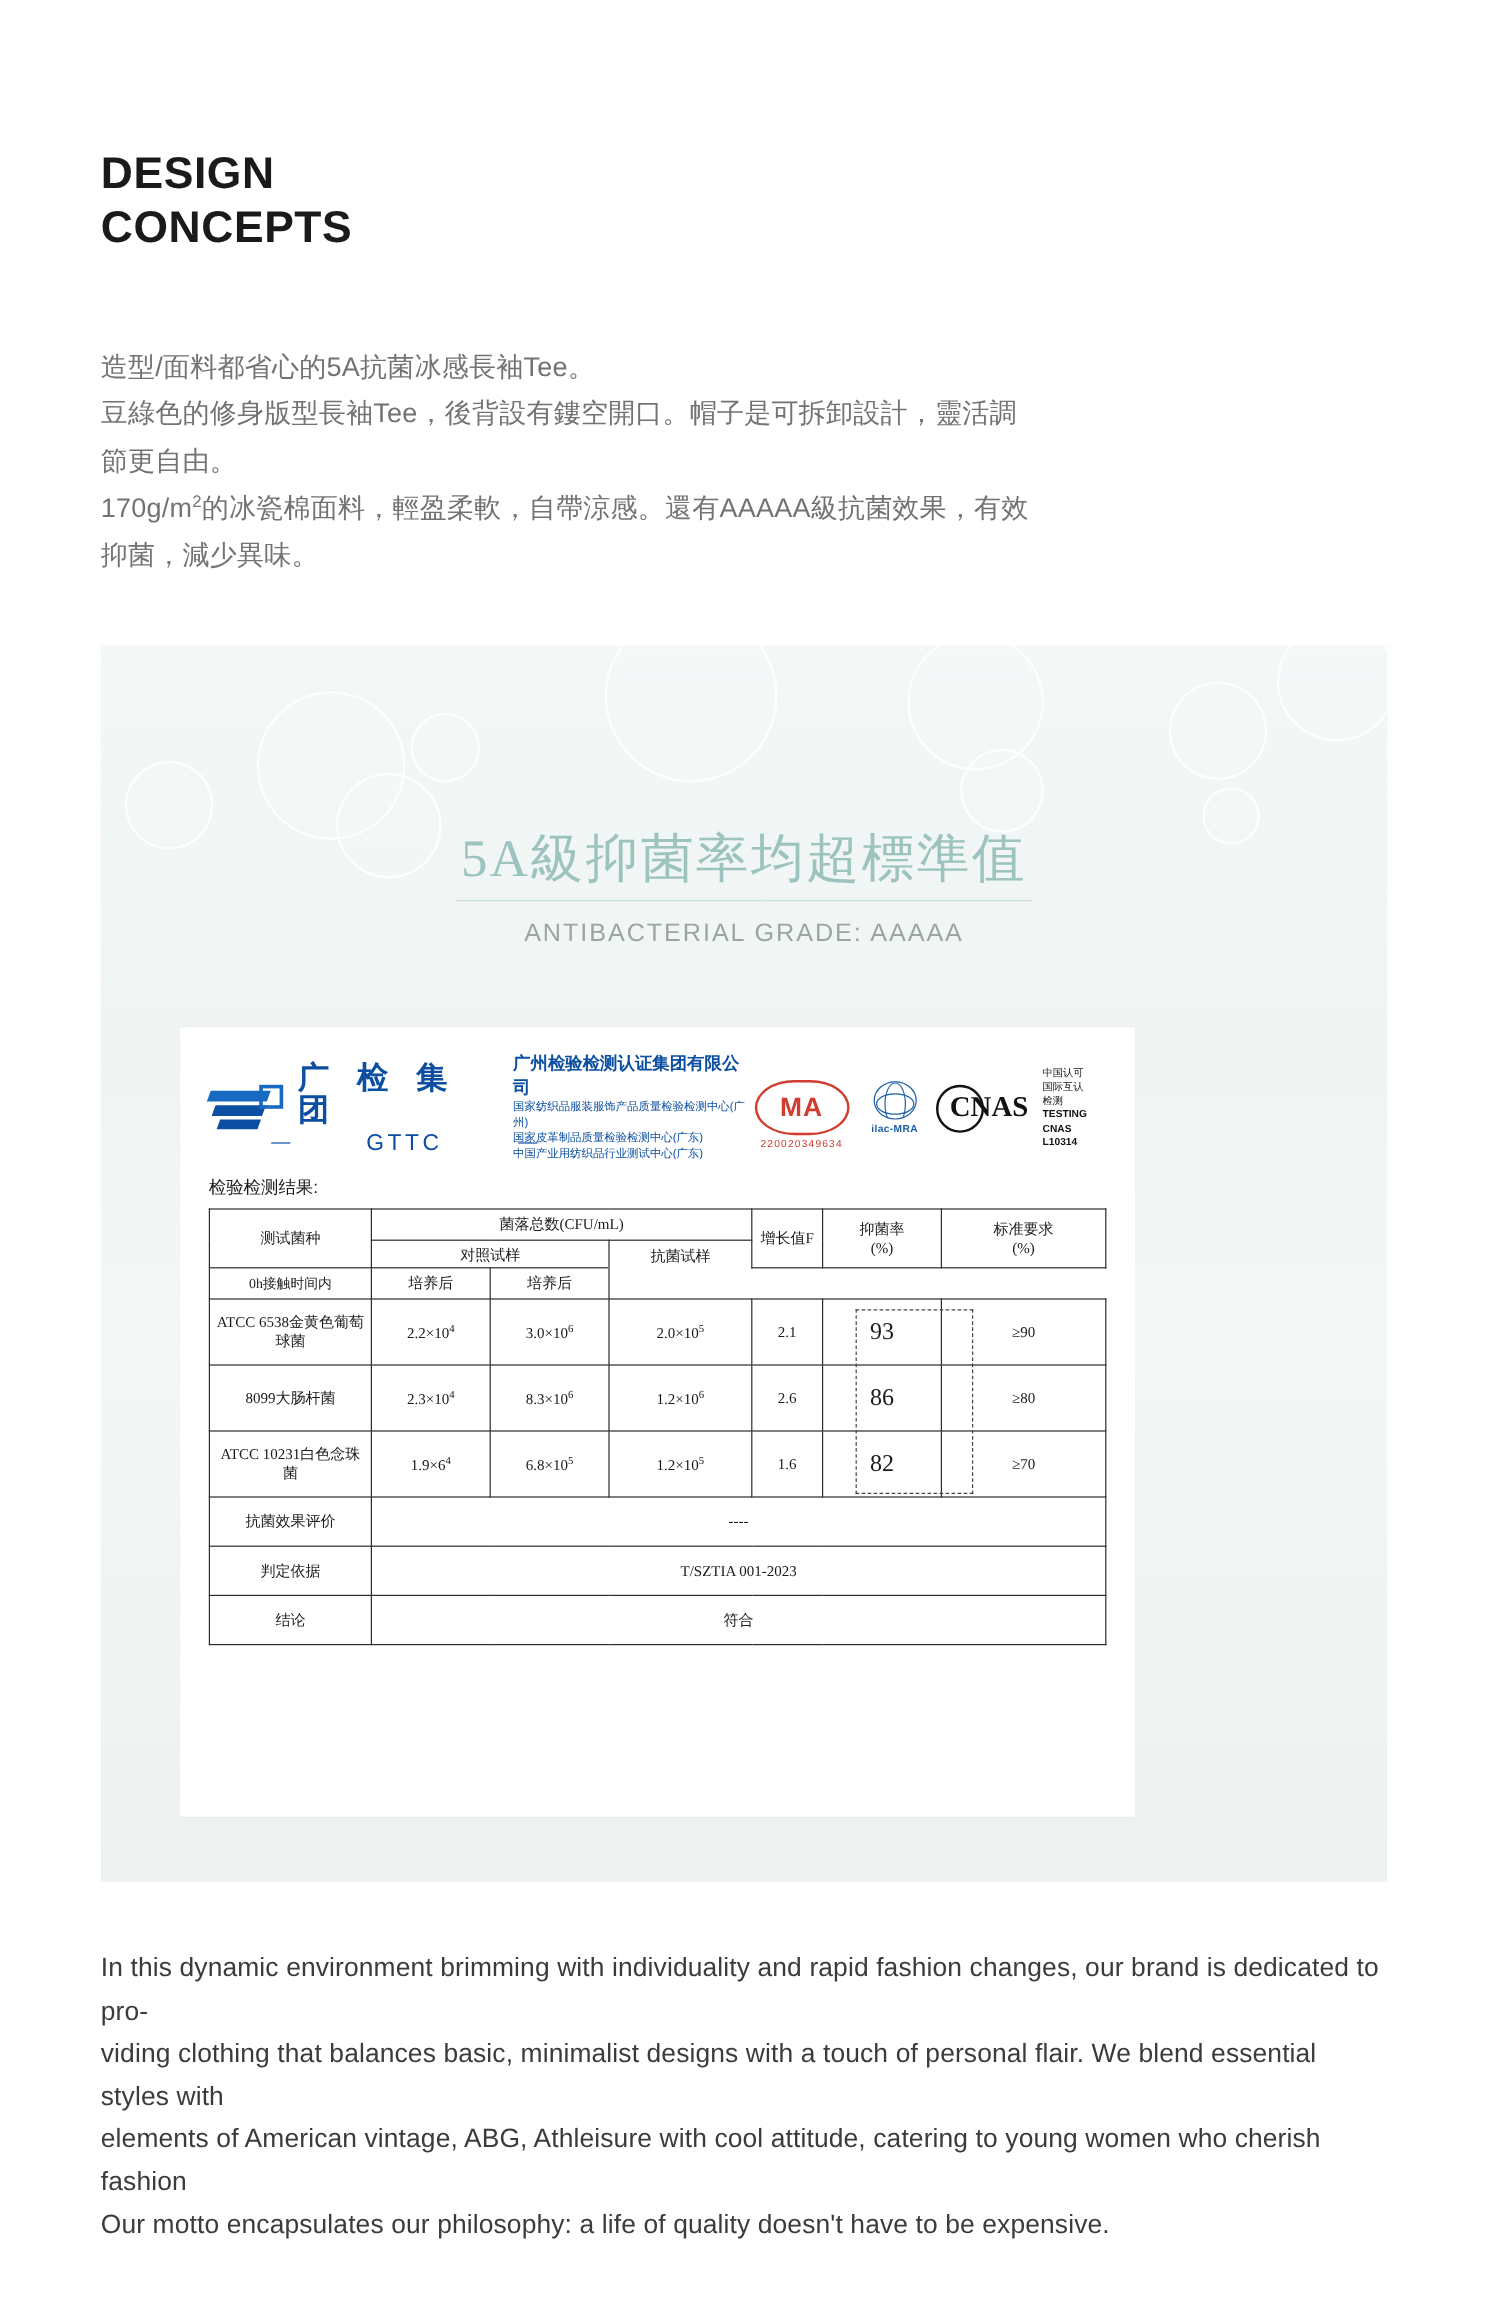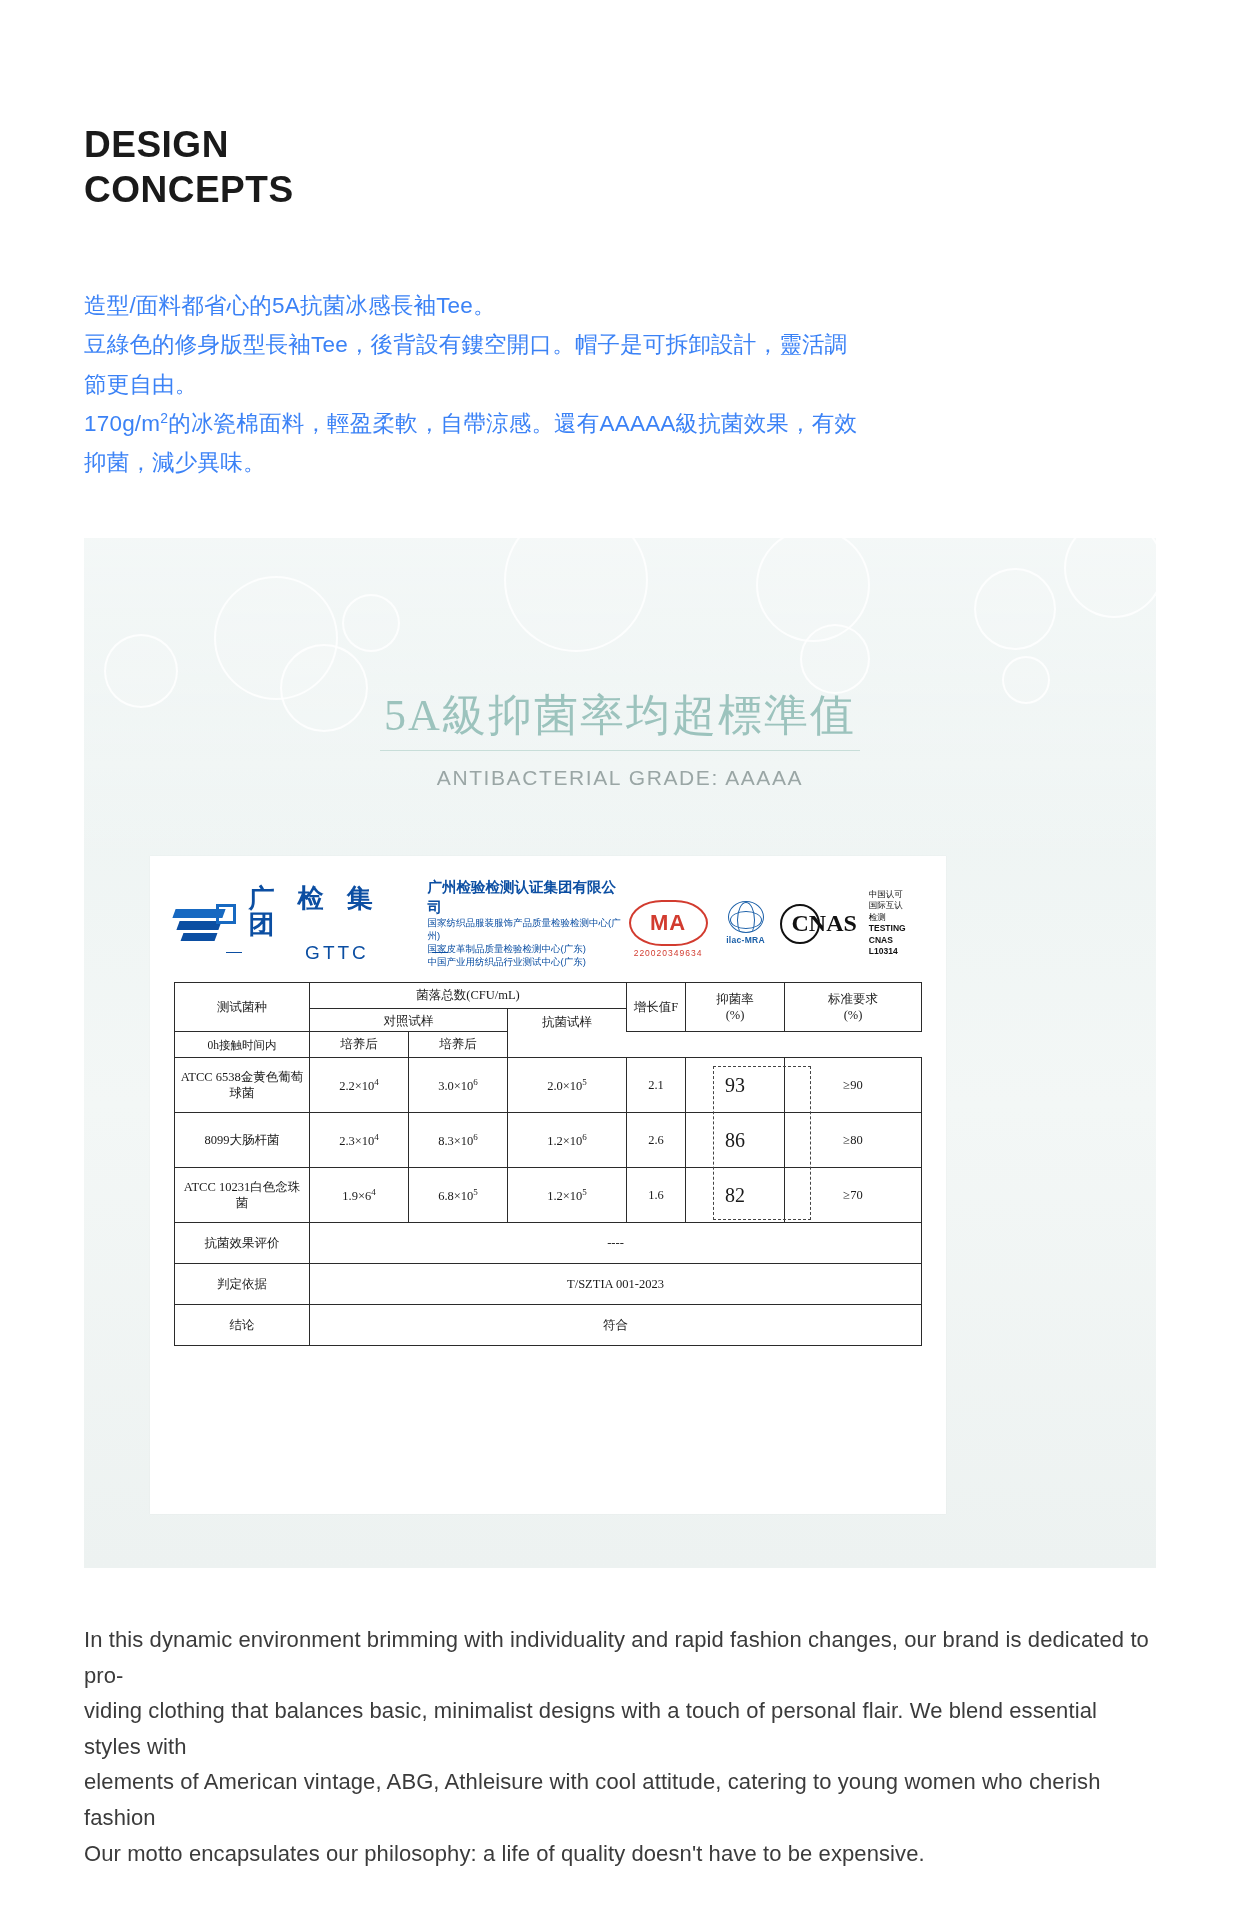--- a/index.html
+++ b/index.html
@@ -32,21 +32,21 @@
     letter-spacing: 0.5px;
     color: #1a1a1a;
   }
   .headline div { display: block; }
 
   
   .intro {
     margin-top: 74px;
     font-size: 22.5px;
     line-height: 1.74;
-    color: #3b82f6;
+    color: #737373;
     letter-spacing: 0.2px;
   }
   .intro p { margin: 0; }
   .intro sup { font-size: 0.62em; vertical-align: super; }
 
   
   .banner {
     margin-top: 56px;
     position: relative;
     width: 1072px;
@@ -333,20 +333,21 @@
           <div class="cnas-text">
             <div>中国认可</div>
             <div>国际互认</div>
             <div>检测</div>
             <div class="b">TESTING</div>
             <div class="b">CNAS L10314</div>
           </div>
         </div>
       </div>
 
+      <div class="cert-caption">检验检测结果:</div>
 
       <div style="position:relative;">
         <table class="results">
           <tbody>
               <tr>
             <td class="cell-strain" rowspan="2">测试菌种</td>
             <td colspan="3">菌落总数(CFU/mL)</td>
             <td rowspan="2" class="cell-f">增长值F</td>
             <td rowspan="2" class="cell-rate">
               <div>抑菌率</div>

